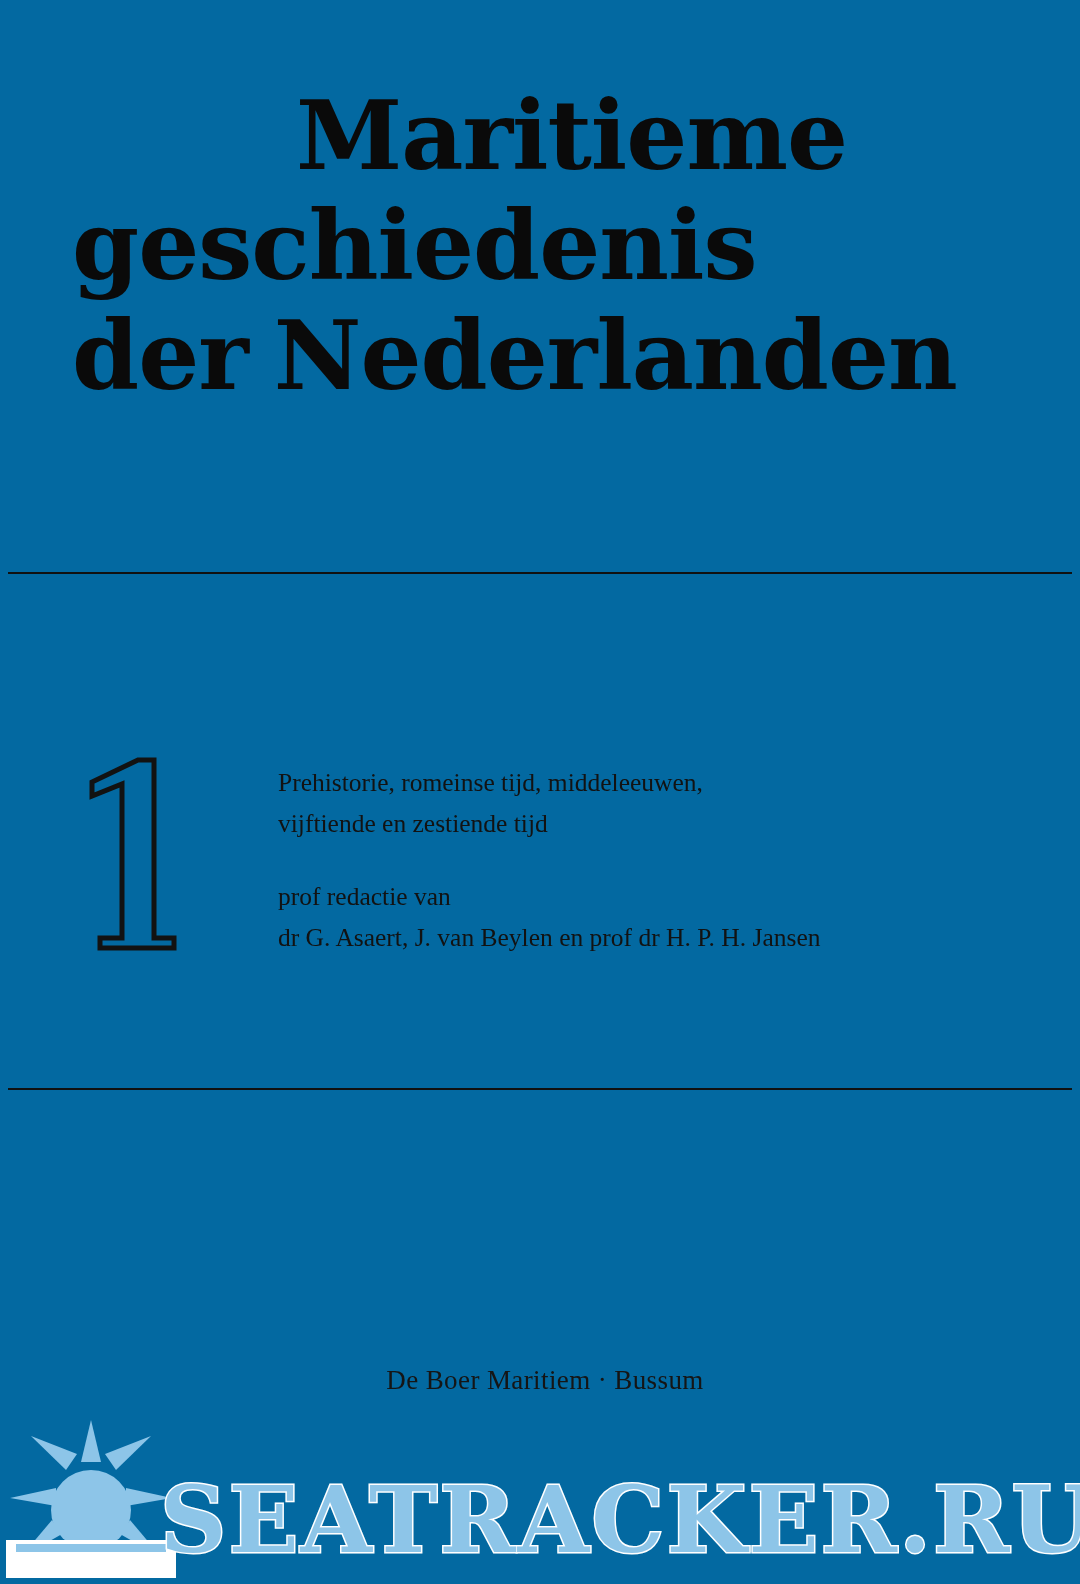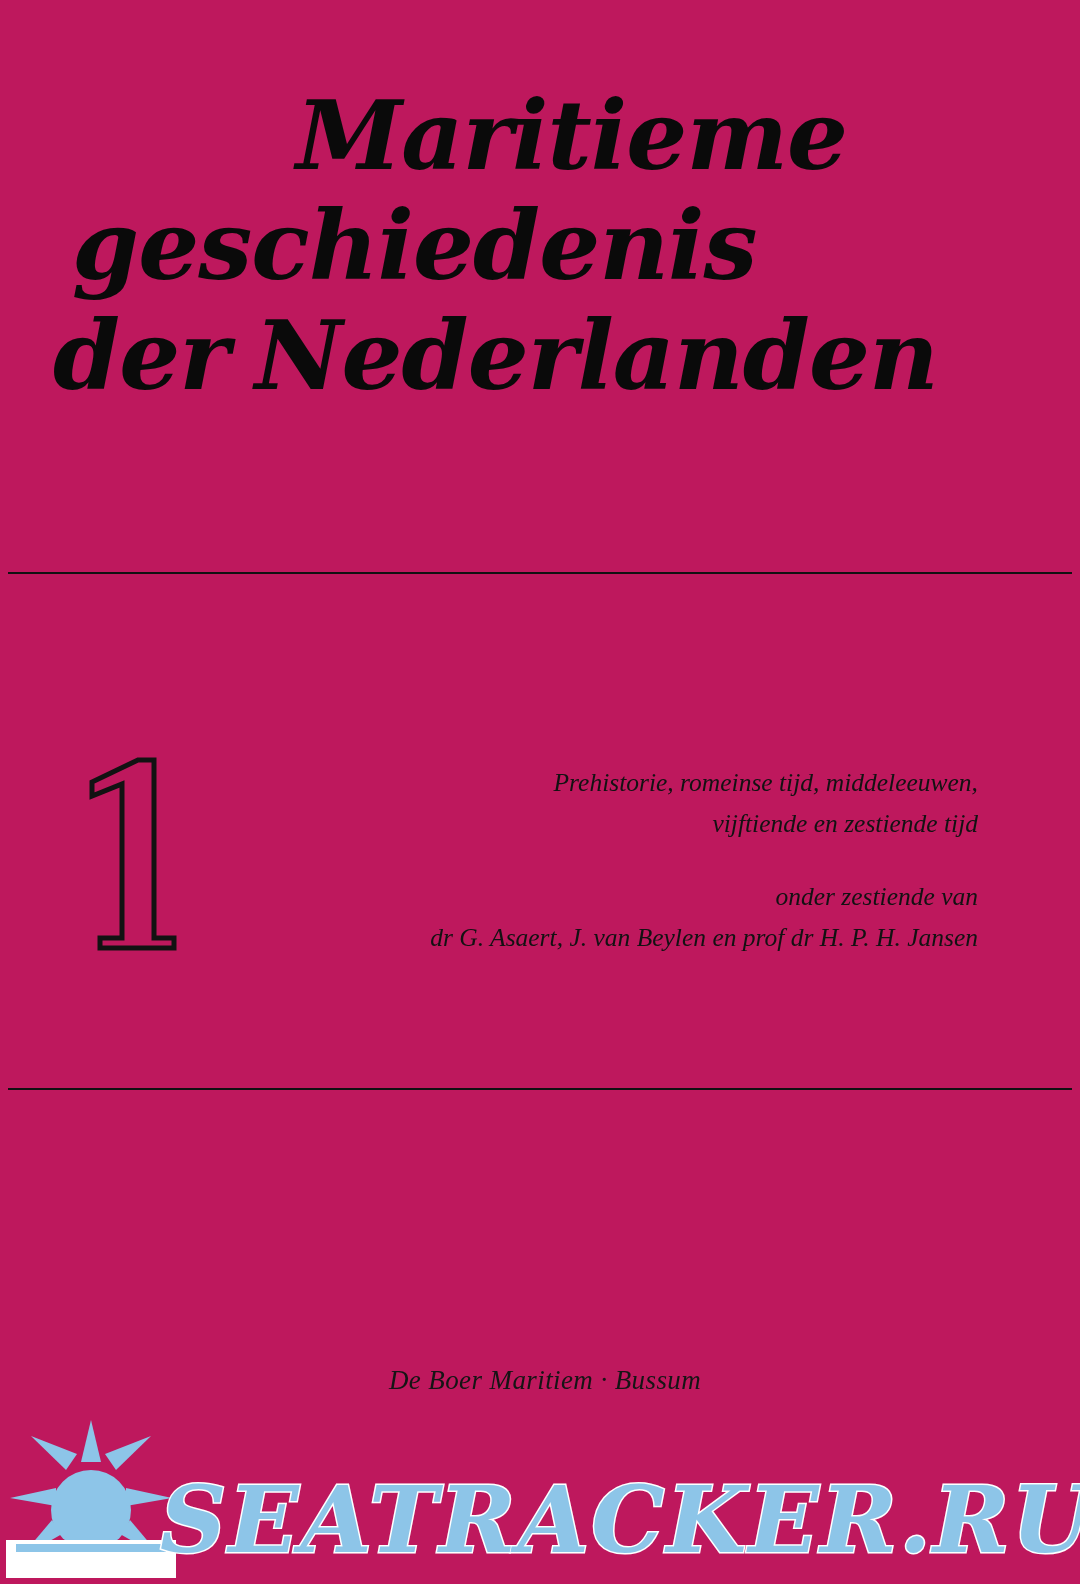--- a/index.html
+++ b/index.html
@@ -12,22 +12,21 @@
     height: 1584px;
     position: relative;
     overflow: hidden;
     font-family: "Liberation Serif", serif;
     color: #000000;
   }
 
   .page {
     position: absolute;
     inset: 0;
-    background: #be185d;
-    font-style: italic;
+    background: #0369a1;
   }
 
   
   .title-block {
     position: absolute;
     left: 0;
     right: 0;
     top: 88px;
     text-align: left;
   }
@@ -43,21 +42,21 @@
     font-size: 96px;
     padding-left: 296px;
   }
   .title-line-2 {
     font-size: 96px;
     padding-left: 72px;
     margin-top: 14px;
   }
   .title-line-3 {
     font-size: 96px;
-    padding-left: 53px;
+    padding-left: 72px;
     margin-top: 14px;
   }
   .title-line-3 .word-gap {
     display: inline-block;
     width: 26px;
   }
 
   
   .rule {
     position: absolute;
@@ -80,21 +79,20 @@
   .volume-number svg {
     display: block;
   }
 
   
   .meta {
     position: absolute;
     left: 278px;
     top: 762px;
     width: 700px;
-    text-align: right;
   }
   .subtitle {
     font-family: "Liberation Serif", serif;
     font-size: 25.5px;
     line-height: 1.62;
     color: #121212;
   }
   .credits {
     margin-top: 31px;
     font-family: "Liberation Serif", serif;
@@ -166,21 +164,21 @@
       <path d="M14 44 L14 30 L60 8 L76 8 L76 186 L96 186 L96 196 L22 196 L22 186 L44 186 L44 32 L14 44 Z" fill="none" stroke="#121212" stroke-width="5" stroke-linejoin="miter"></path>
     </svg>
   </div>
 
   <div class="meta">
     <div class="subtitle">
       <div>Prehistorie, romeinse tijd, middeleeuwen,</div>
       <div>vijftiende en zestiende tijd</div>
     </div>
     <div class="credits">
-      <div>onder zestiende van</div>
+      <div>prof redactie van</div>
       <div>dr G. Asaert, J. van Beylen en prof dr H. P. H. Jansen</div>
     </div>
   </div>
 
   <div class="imprint">De Boer Maritiem · Bussum</div>
 
   <div class="watermark">
     <div class="sun">
       <svg width="170" height="160" viewBox="0 0 170 160" aria-hidden="true">
         <g fill="#8dc5e8">

